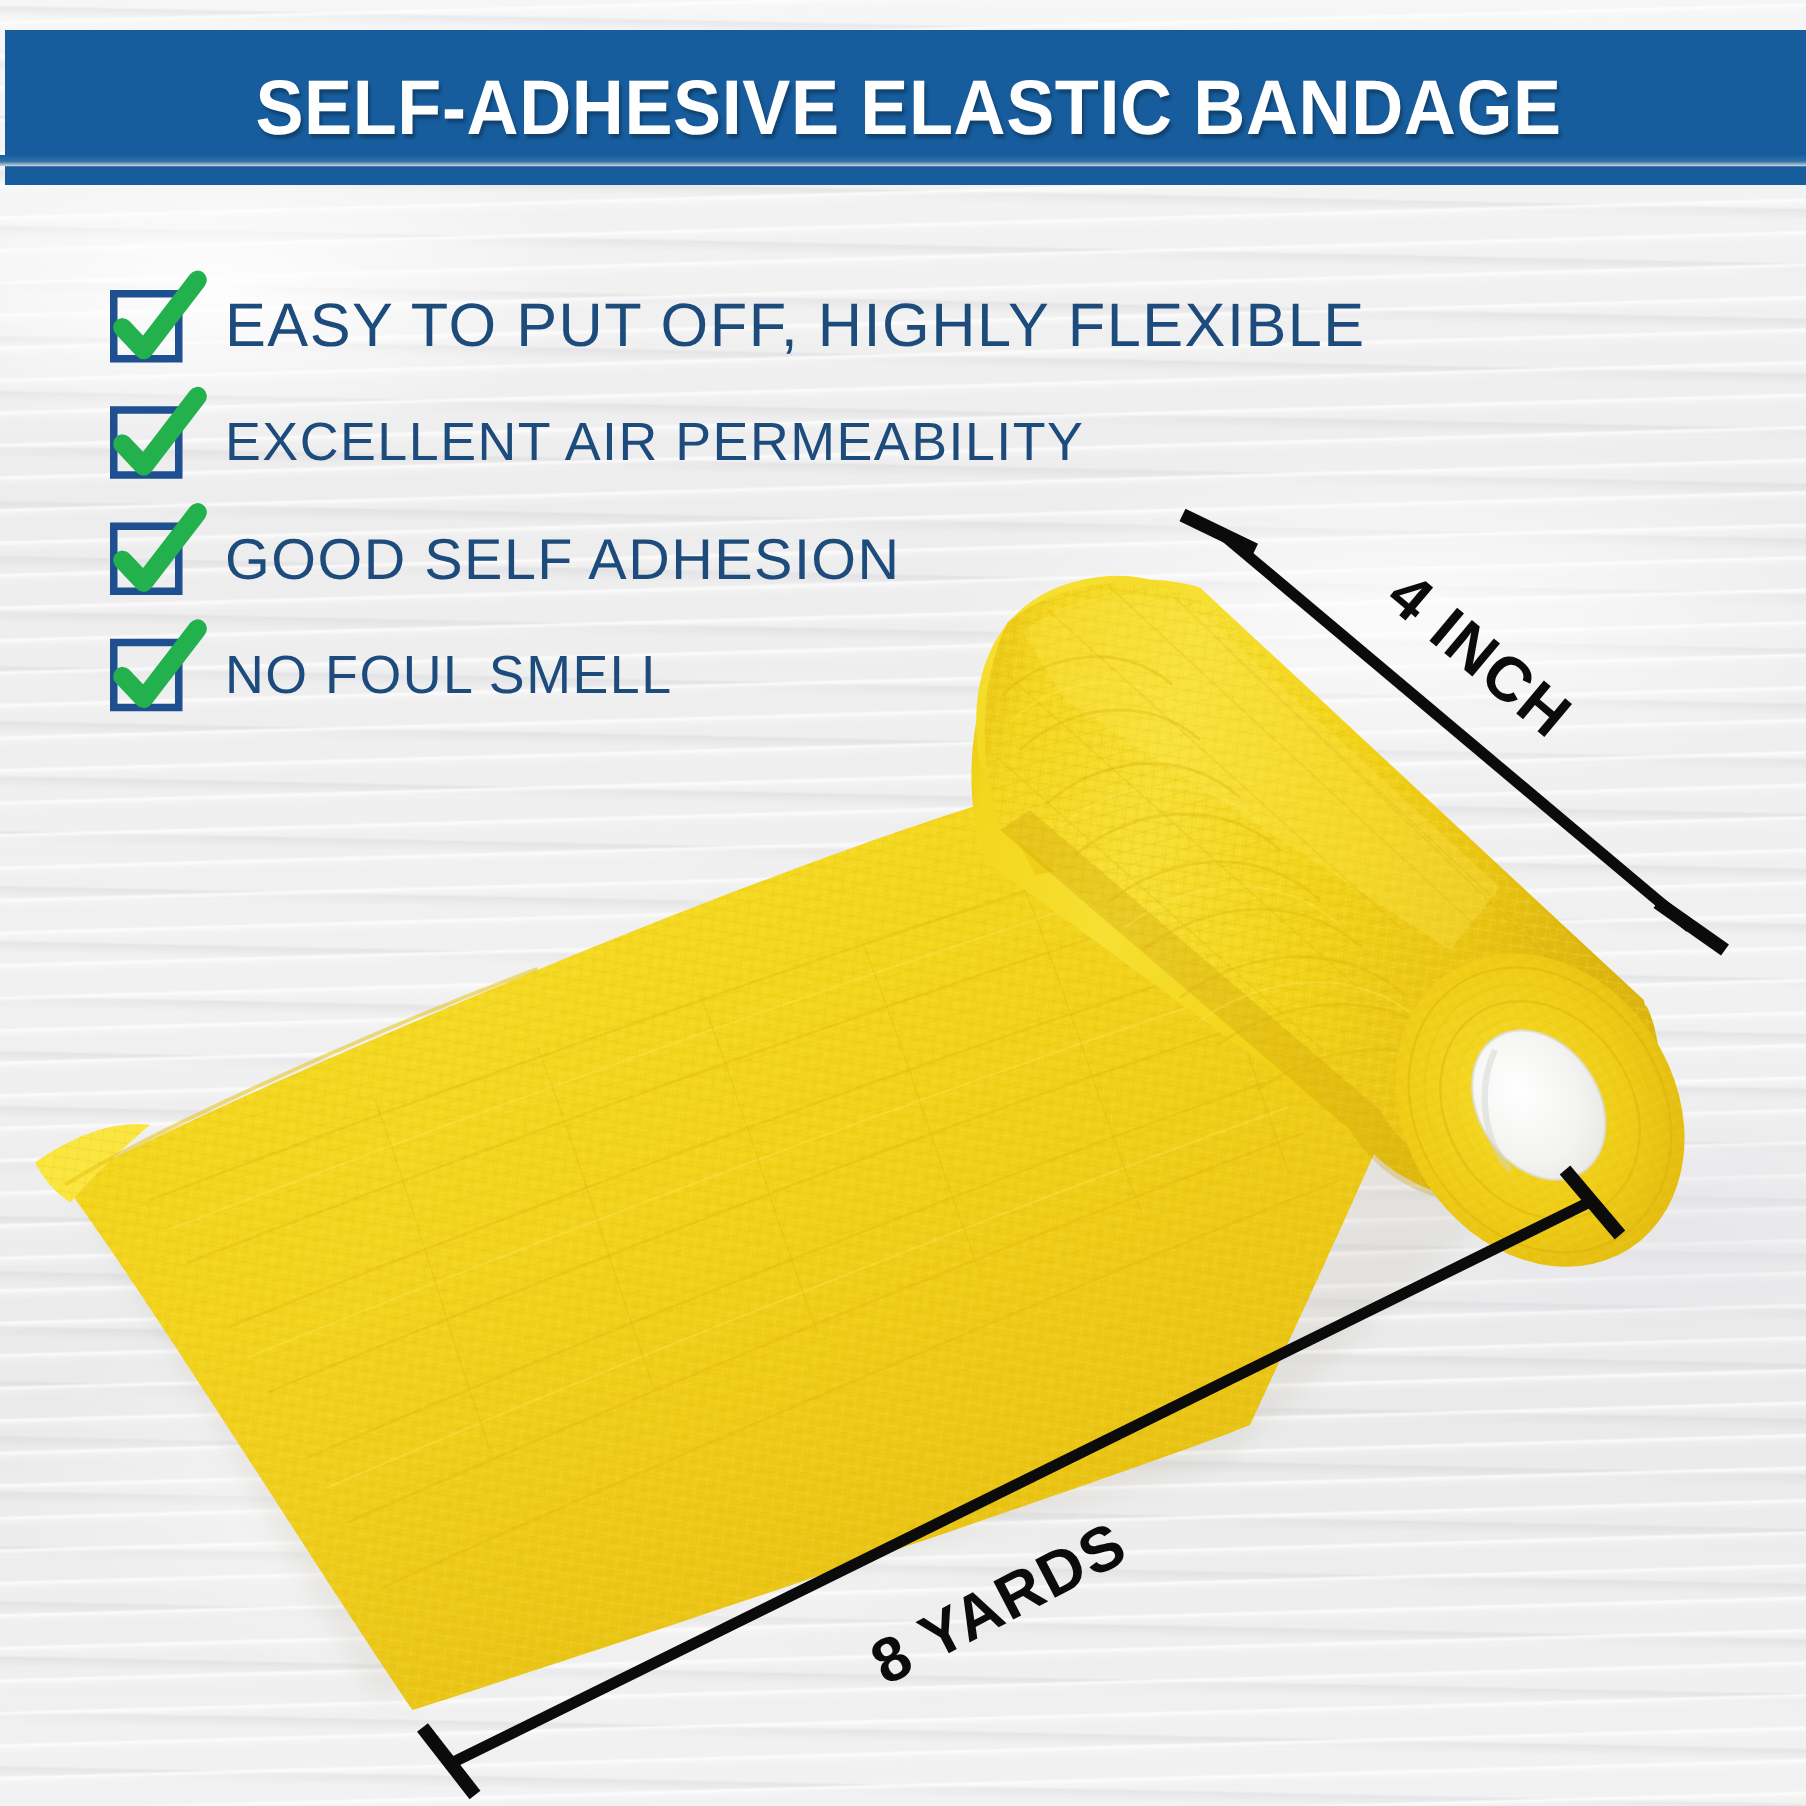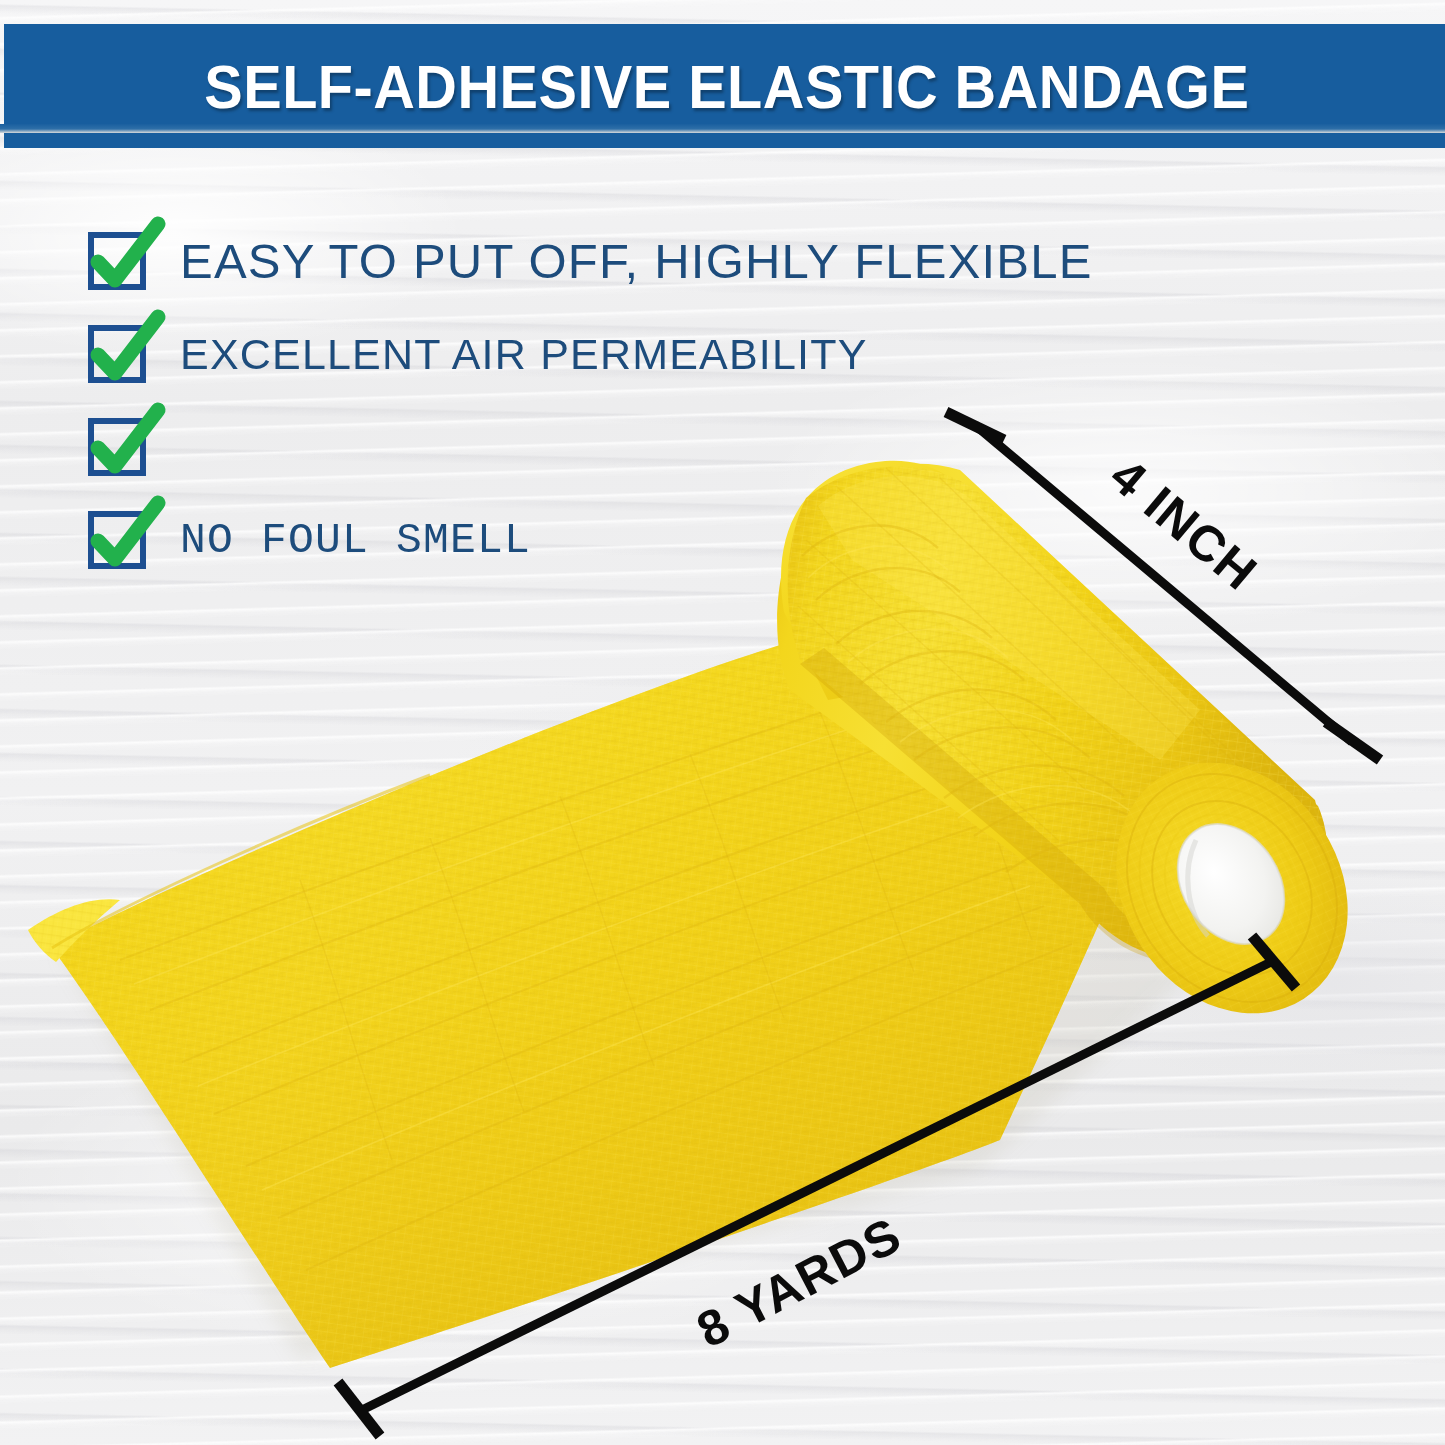--- a/index.html
+++ b/index.html
@@ -100,21 +100,21 @@
     color:#1d4c7c;
     font-weight:400;
     letter-spacing:1.2px;
     white-space:nowrap;
     line-height:1;
   }
   .f0 .feature-label{ font-size:49px; }
   .f1 .feature-label{ font-size:43px; }
   .f2 .feature-label{ font-size:46px; }
   .f3 .feature-label{ font-size:44px; }
-  .f4 .feature-label{ font-size:43px;font-family:Liberation Mono, monospace; }
+  .f4 .feature-label{ font-size:43px; }
 
   
   .product{
     position:absolute; left:0; top:0;
     width:1445px; height:1445px;
     pointer-events:none;
   }
   .product svg{ width:1445px; height:1445px; display:block; }
   #label-4inch-wrap{
     position:absolute; left:1145px; top:573px;
@@ -402,20 +402,21 @@
       <span class="feature-label">EXCELLENT AIR PERMEABILITY</span>
     </div>
 
     <div class="feature-row f2">
       <span class="checkbox">
         <span class="box"></span>
         <svg viewBox="0 0 82 82" xmlns="http://www.w3.org/2000/svg">
           <path d="M 14,44 L 31,62 L 74,6" fill="none" stroke="#22b14c" stroke-width="15" stroke-linecap="round" stroke-linejoin="round"></path>
         </svg>
       </span>
+      <span class="feature-label">GOOD SELF ADHESION</span>
     </div>
 
 
     <div class="feature-row f4">
       <span class="checkbox">
         <span class="box"></span>
         <svg viewBox="0 0 82 82" xmlns="http://www.w3.org/2000/svg">
           <path d="M 14,44 L 31,62 L 74,6" fill="none" stroke="#22b14c" stroke-width="15" stroke-linecap="round" stroke-linejoin="round"></path>
         </svg>
       </span>

